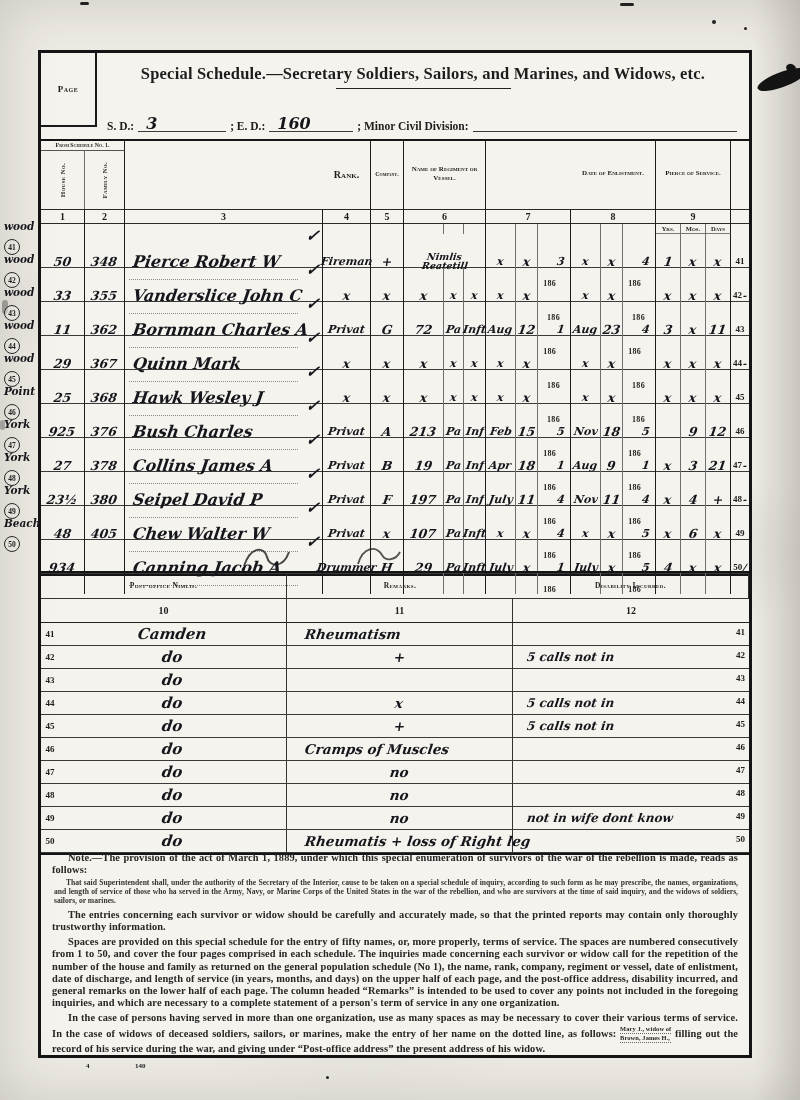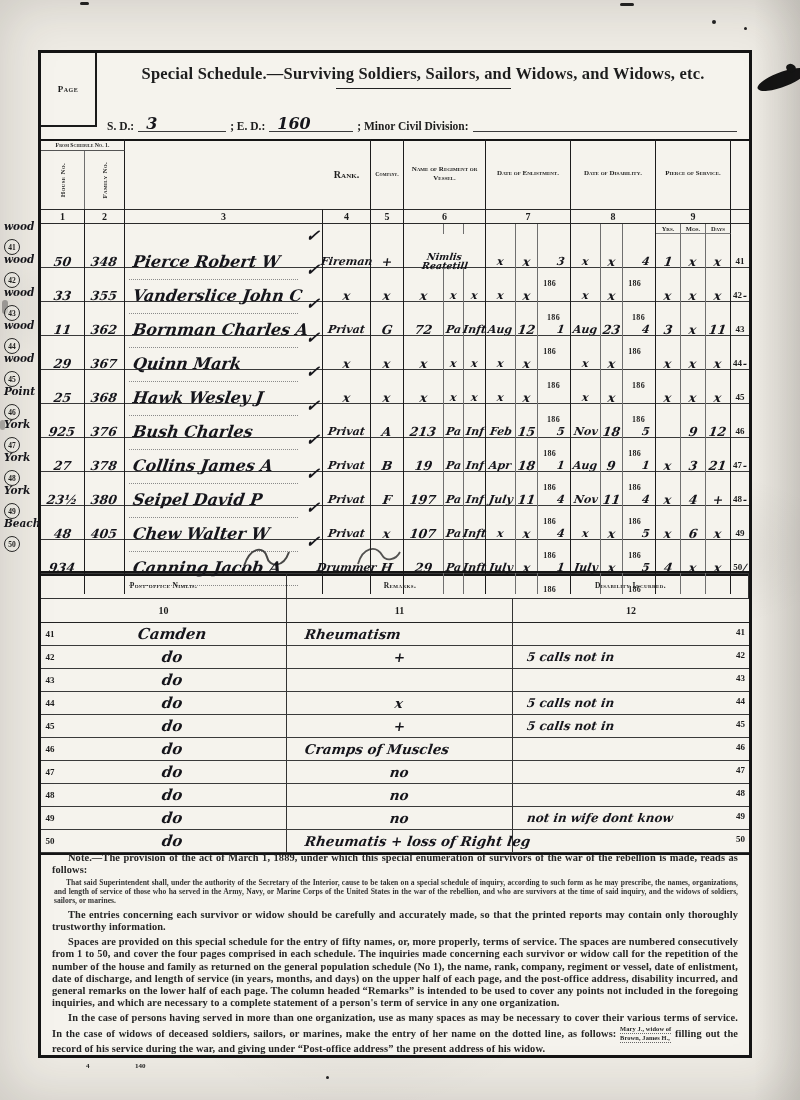--- a/index.html
+++ b/index.html
@@ -111,21 +111,21 @@
   <div class="speck" style="left:0px;top:420px;width:5px;height:10px;border-radius:3px;opacity:.3"></div>
   <div class="speck" style="left:326px;top:1076px;width:3px;height:3px"></div>
 
   <div class="box">
 
     <div class="header-sec">
       <div class="pagecell">
         <span>Page</span>
       </div>
       <div class="titlewrap">
-        <div class="title">Special Schedule.—Surviving Soldiers, Sailors, and Widows, and Widows, etc.</div>
+        <div class="title">Special Schedule.—Secretary Soldiers, Sailors, and Marines, and Widows, etc.</div>
         <div class="titleline"></div>
       </div>
       <div class="sdline">
         <span class="sdlab">S. D.:</span>
         <span class="fill f1"><span class="hw">3</span></span>
         <span class="sdlab">;  E. D.:</span>
         <span class="fill f2"><span class="hw">160</span></span>
         <span class="sdlab">;  Minor Civil Division:</span>
         <span class="fill f3"></span>
       </div>
@@ -136,22 +136,21 @@
         <div class="hc fs bm" style="grid-column:1/3;grid-row:1">From Schedule No. 1.</div>
         <div class="hc bs" style="grid-column:1;grid-row:2">
             <span class="rot">House No.</span>
           </div>
         <div class="hc bm" style="grid-column:2;grid-row:2">
             <span class="rot">Family No.</span>
           </div>
         <div class="hc h-rank bm" style="grid-column:4;grid-row:1/3">Rank.</div>
         <div class="hc h-co bm" style="grid-column:5;grid-row:1/3">Company.</div>
         <div class="hc h-wide bm" style="grid-column:6/9;grid-row:1/3">Name of Regiment or Vessel.</div>
-        <div class="hc h-wide bm" style="grid-column:9/12;grid-row:1/3">Date of Enlistment.</div>
-        <div class="hc h-wide bm" style="grid-column:12/15;grid-row:1/3">Date of Disability.</div>
+        <div class="hc h-wide bm" style="grid-column:12/15;grid-row:1/3">Date of Enlistment.</div>
         <div class="hc h-wide bm" style="grid-column:15/18;grid-row:1/3">Pierce of Service.</div>
         <div class="hc" style="grid-column:18;grid-row:1/3"></div>
         <div class="nc bm" style="grid-column:1">1</div>
         <div class="nc bm" style="grid-column:2">2</div>
         <div class="nc bm" style="grid-column:3">3</div>
         <div class="nc bm" style="grid-column:4">4</div>
         <div class="nc bm" style="grid-column:5">5</div>
         <div class="nc bm" style="grid-column:6/9">6</div>
         <div class="nc bm" style="grid-column:9/12">7</div>
         <div class="nc bm" style="grid-column:12/15">8</div>

